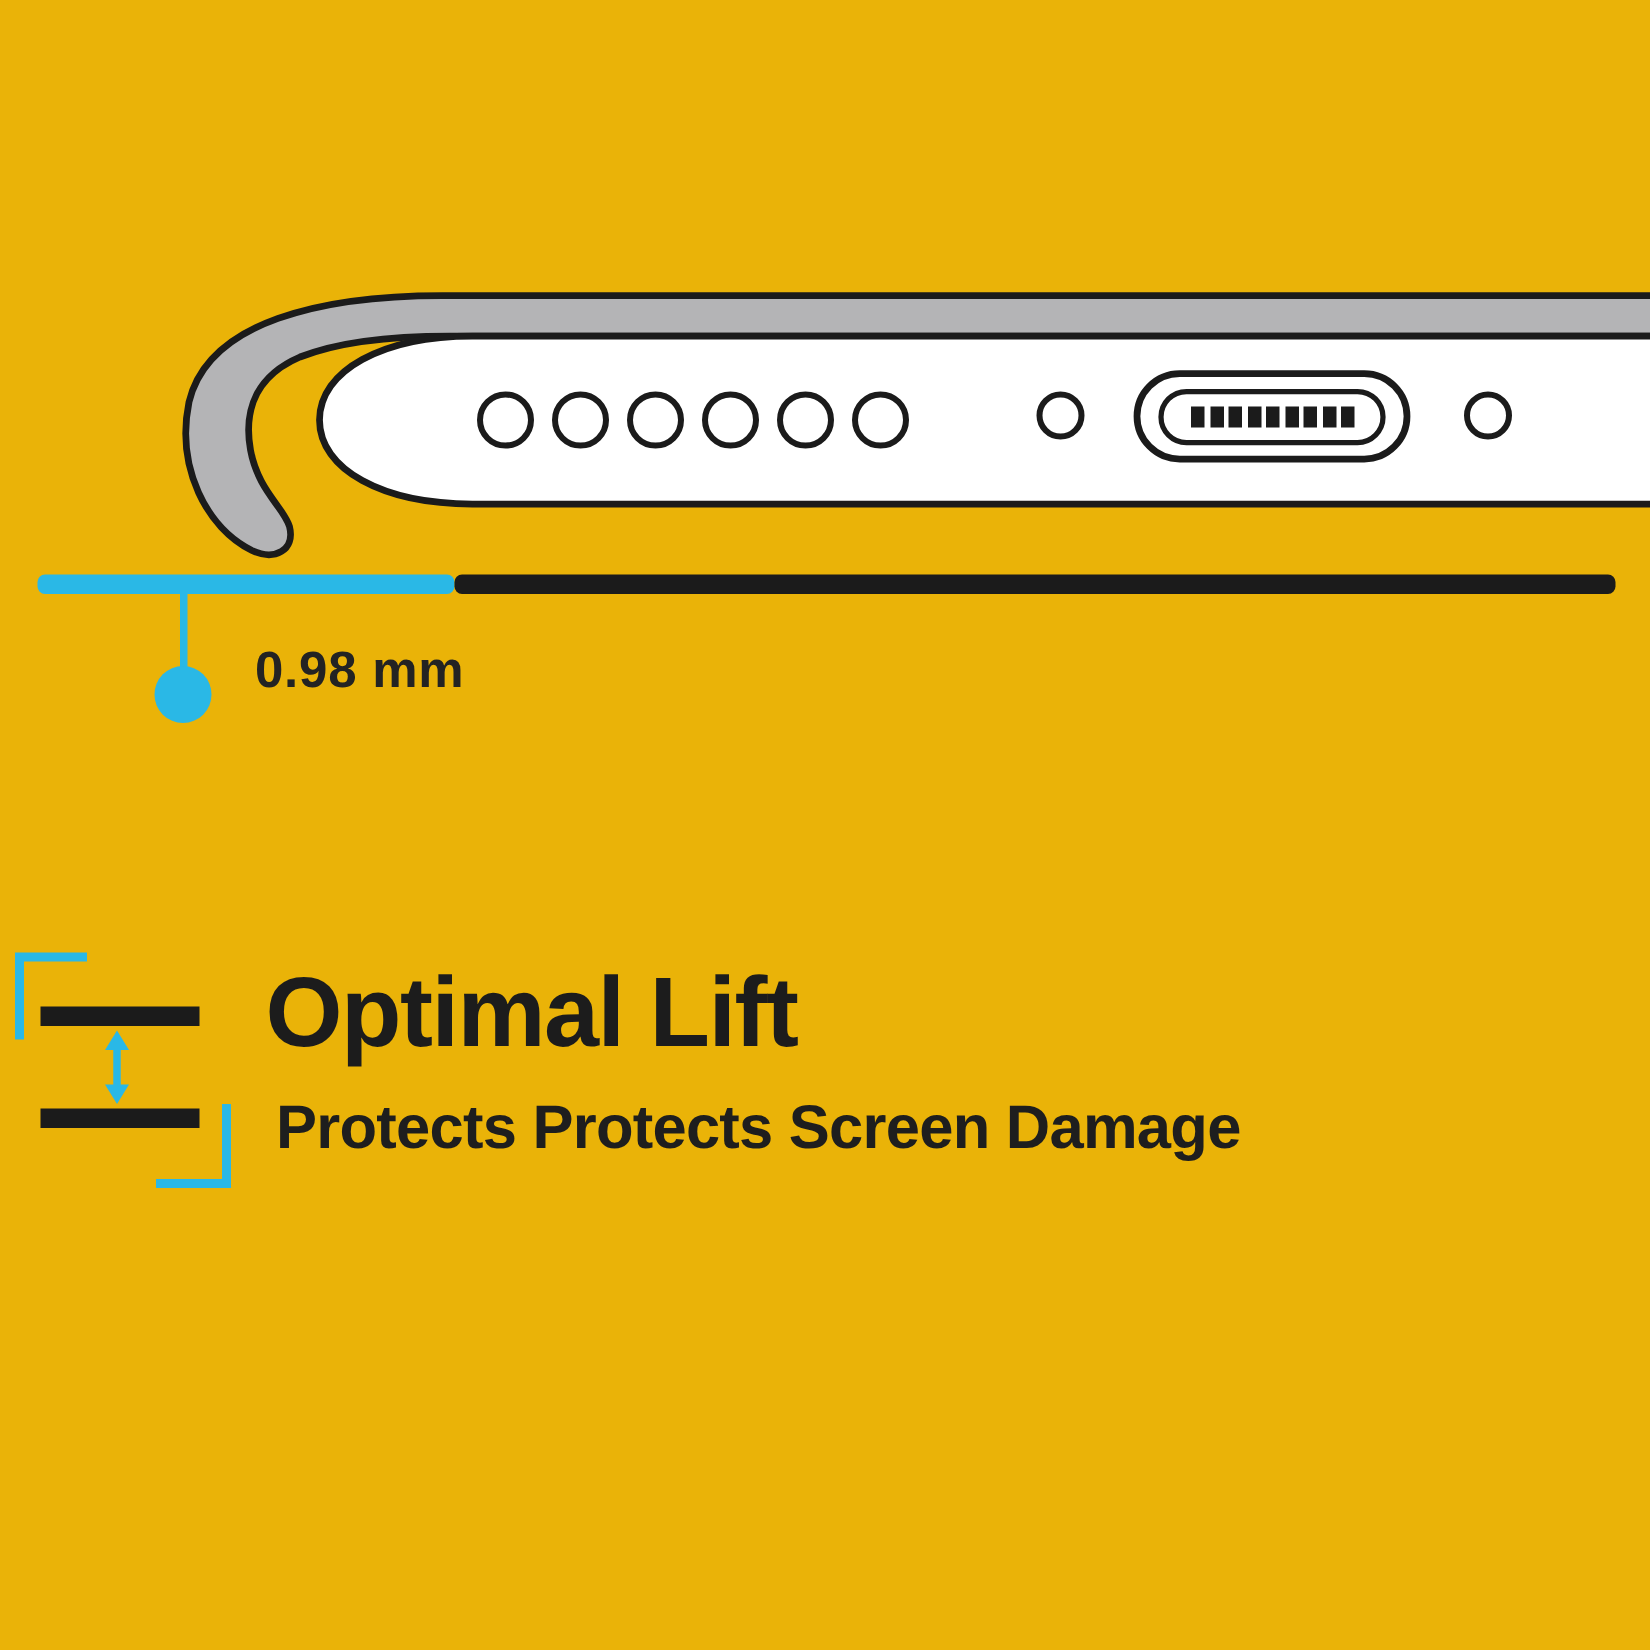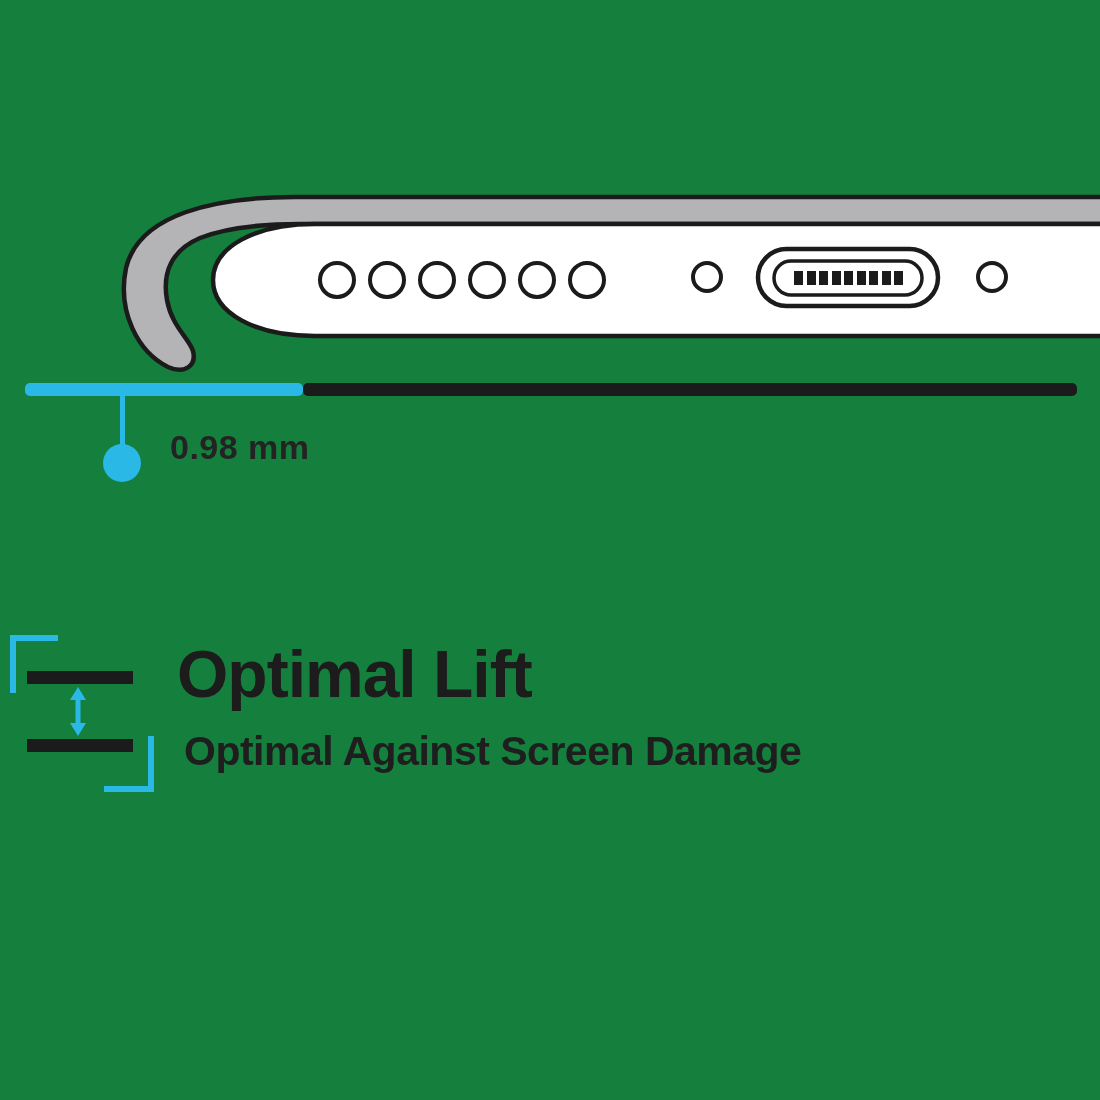--- a/index.html
+++ b/index.html
@@ -4,21 +4,21 @@
 <style>
   html, body {
     margin: 0;
     padding: 0;
     background: #ffffff;
   }
   .canvas {
     position: relative;
     width: 1100px;
     height: 1100px;
-    background: #15803d;
+    background: #eab308;
     overflow: hidden;
     font-family: "Liberation Sans", sans-serif;
   }
   .diagram-svg {
     position: absolute;
     left: 0;
     top: 0;
     width: 1100px;
     height: 1100px;
   }
@@ -122,15 +122,15 @@
         <line x1="78" y1="698" x2="78" y2="725" stroke="#2ab8e6" stroke-width="5"></line>
         <polygon points="78,687 70,700 86,700" fill="#2ab8e6"></polygon>
         <polygon points="78,736 70,723 86,723" fill="#2ab8e6"></polygon>
       </g>
     </g>
 
   </svg>
 
   <div class="measure-label">0.98 mm</div>
   <h1 class="feature-title">Optimal Lift</h1>
-  <div class="feature-subtitle">Optimal Against Screen Damage</div>
+  <div class="feature-subtitle">Protects Protects Screen Damage</div>
 
 </div>
 
 </body></html>

